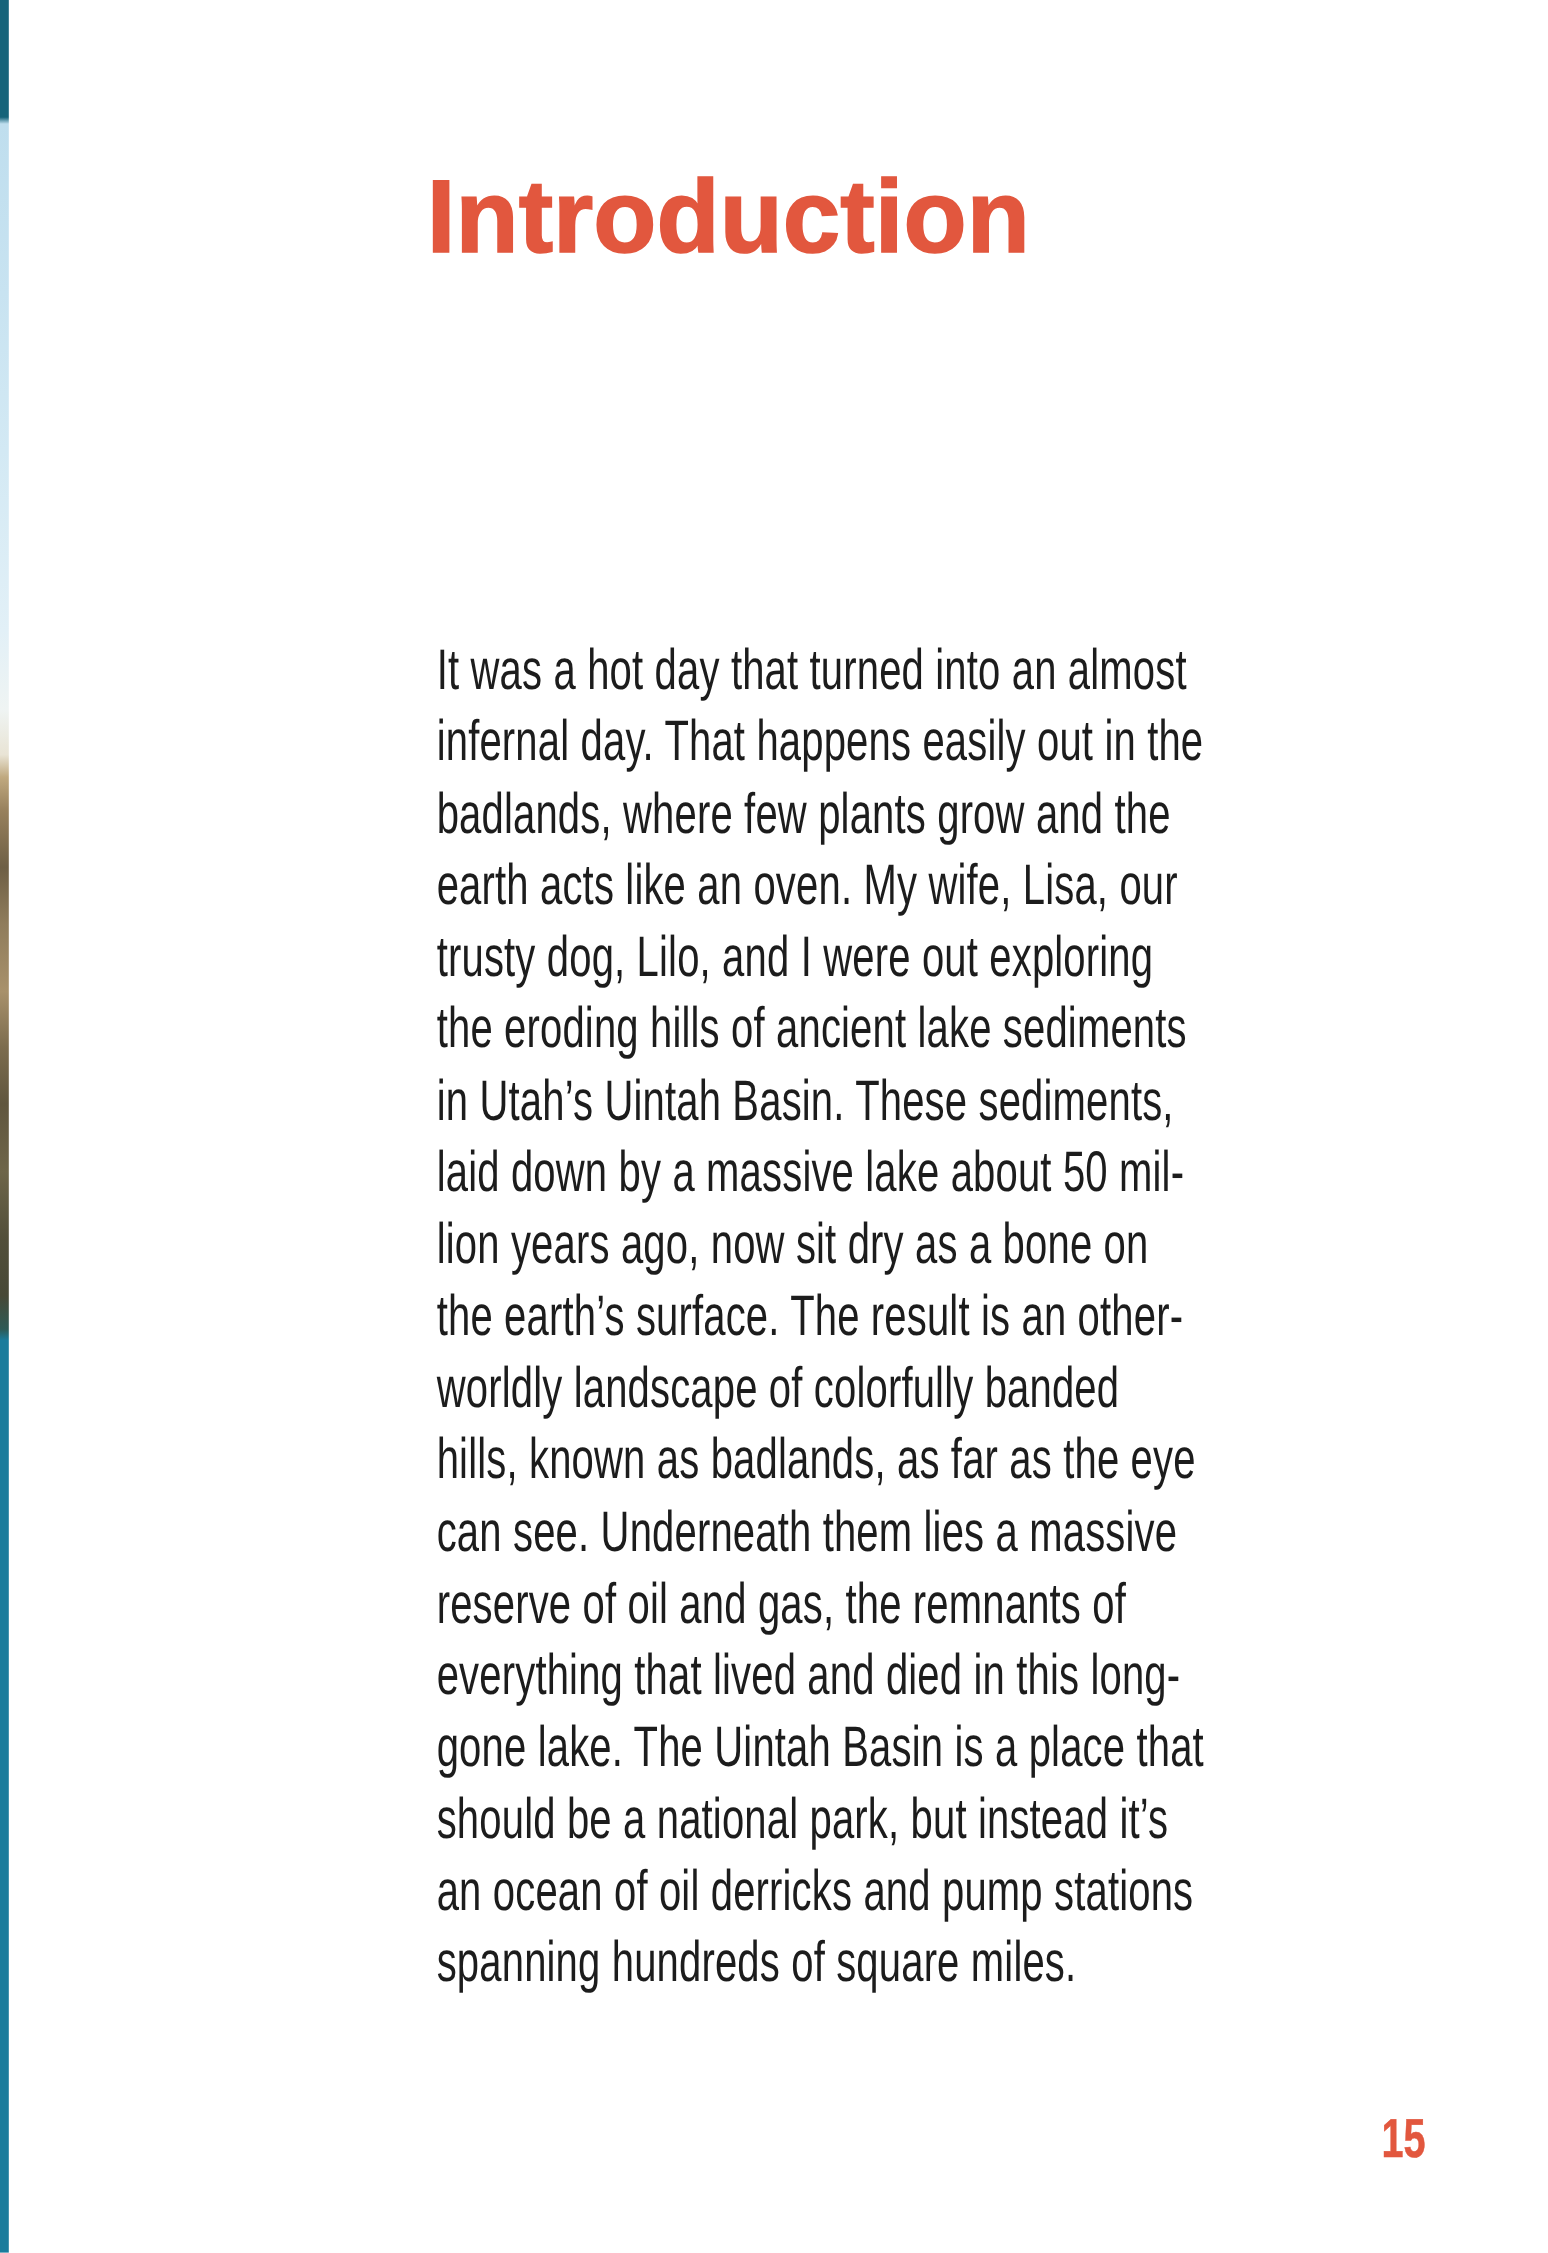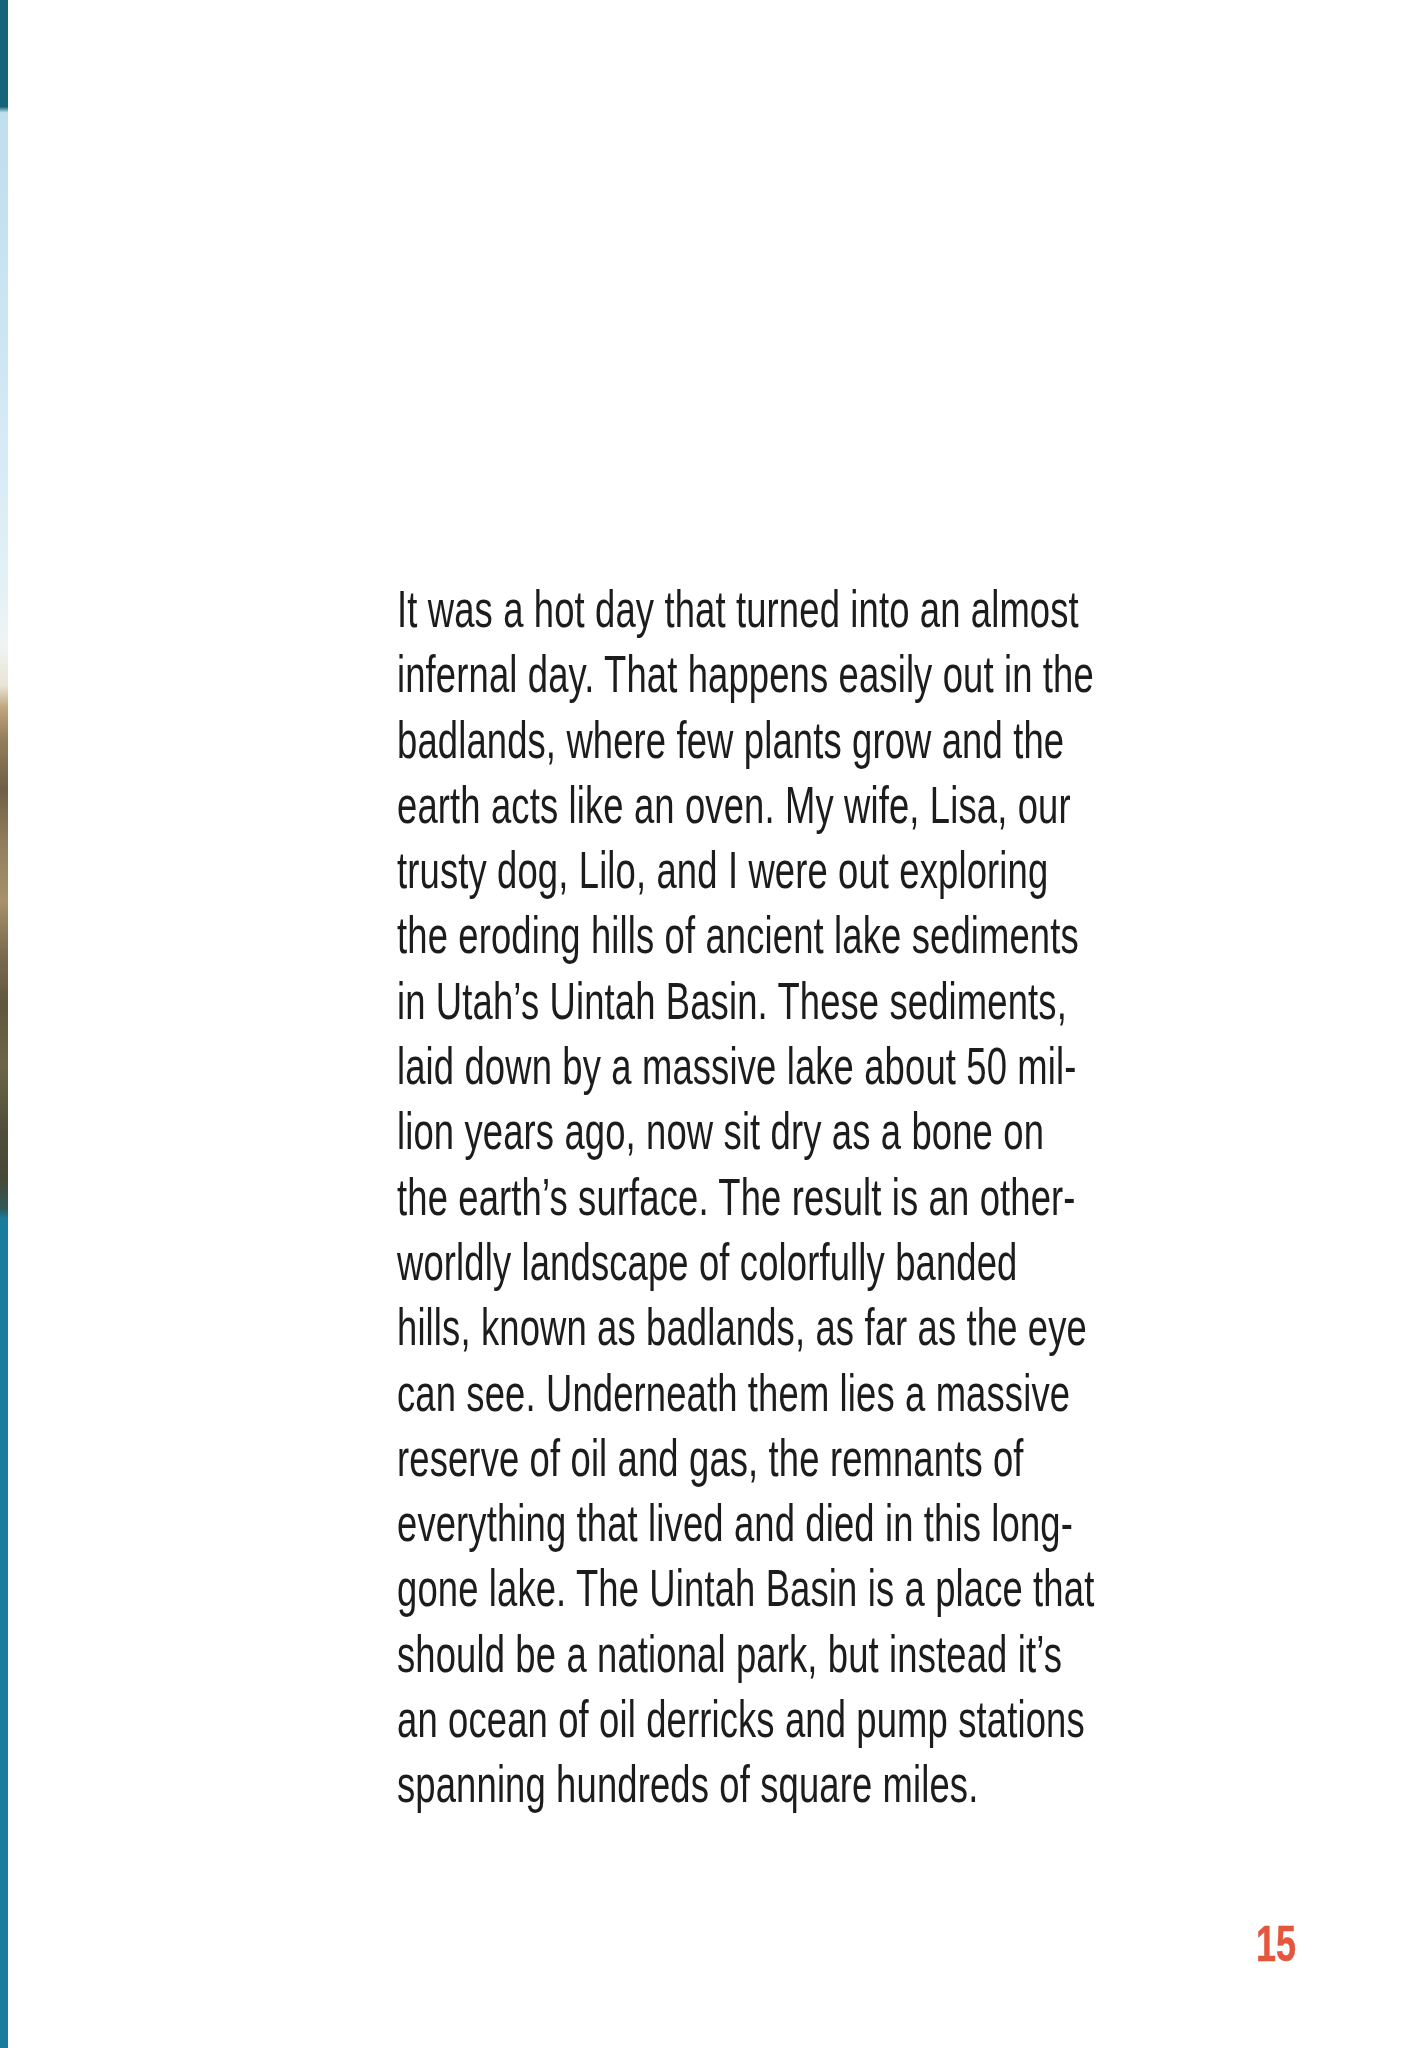--- a/index.html
+++ b/index.html
@@ -67,20 +67,21 @@
     -webkit-text-stroke: 0.5px var(--accent);
   }
 </style>
 </head>
 <body>
 
 <div class="page">
 
   <div class="edge-strip" style="background:linear-gradient(180deg, #16647A 0%, #16647A 5.2%, #BFDEEE 5.5%, #C8E3F1 13%, #D3E9F4 20%, #E2F0F7 28%, #EFF4F3 31.5%, #E9E4D5 33.5%, #C0A97F 34.5%, #97805C 36%, #6E5F45 38.5%, #8F7C5B 41%, #A8916B 44%, #7C6C4E 46.5%, #60563E 49%, #6E6549 52%, #524F3A 55%, #474836 57.5%, #2E5A55 59%, #1A7C9C 59.5%, #1A7C9C 100%)"></div>
 
+  <h1 class="chapter-title">Introduction</h1>
 
   <div class="body-text">
     <div class="line">It was a hot day that turned into an almost</div>
     <div class="line">infernal day. That happens easily out in the</div>
     <div class="line">badlands, where few plants grow and the</div>
     <div class="line">earth acts like an oven. My wife, Lisa, our</div>
     <div class="line">trusty dog, Lilo, and I were out exploring</div>
     <div class="line">the eroding hills of ancient lake sediments</div>
     <div class="line">in Utah’s Uintah Basin. These sediments,</div>
     <div class="line">laid down by a massive lake about 50 mil-</div>

